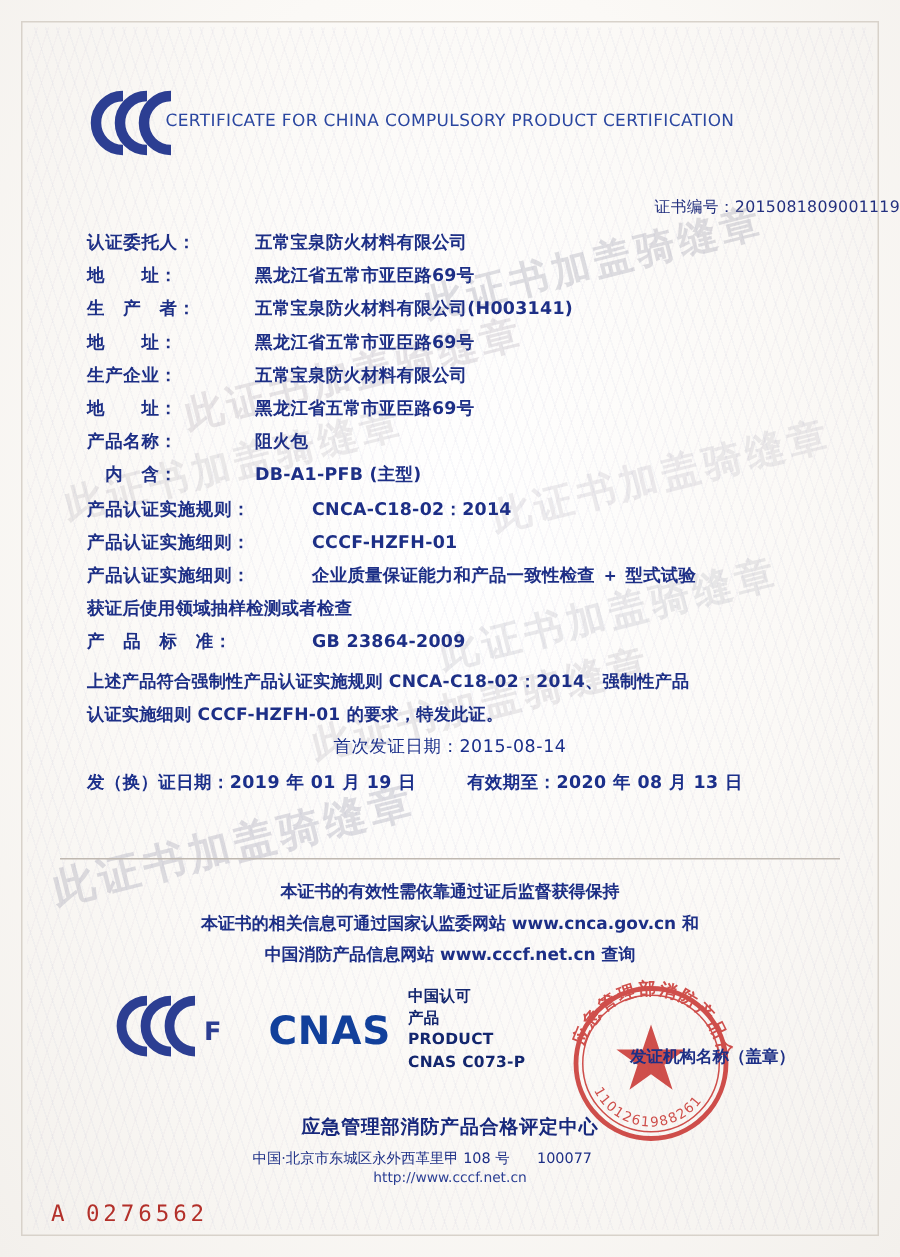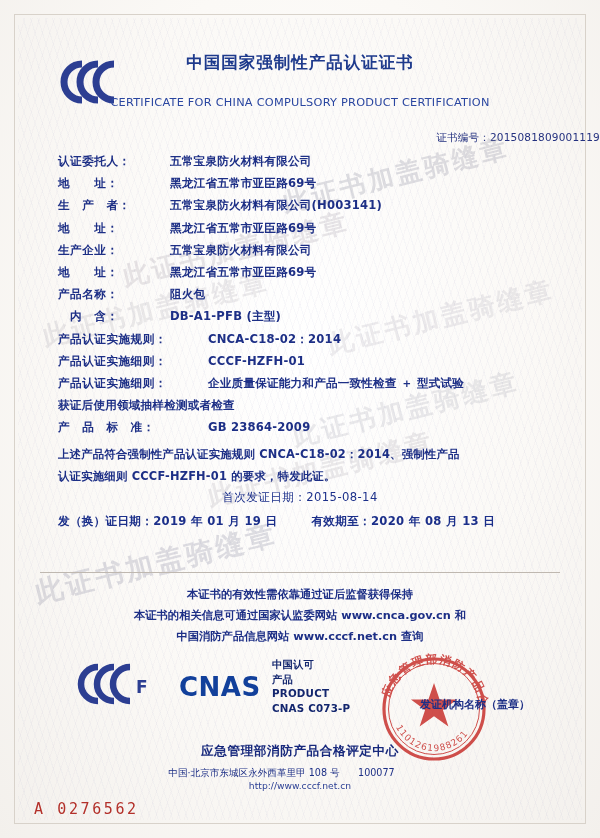--- a/index.html
+++ b/index.html
@@ -249,21 +249,20 @@
     <svg width="72" height="52" viewBox="0 0 72 52">
       <g fill="none" stroke="#2c3e92" stroke-width="7">
         <path d="M30 8 A18 18 0 1 0 30 44"></path>
         <path d="M46 8 A18 18 0 1 0 46 44"></path>
         <path d="M62 8 A18 18 0 1 0 62 44"></path>
       </g>
     </svg>
   </div>
 
   <div class="header">
-    <div class="title-cn">中国国家强制性产品认证证书</div>
     <div class="title-en">CERTIFICATE FOR CHINA COMPULSORY PRODUCT CERTIFICATION</div>
   </div>
 
   <div class="cert-no">证书编号：2015081809001119</div>
 
   <div class="wm wm1">此证书加盖骑缝章</div>
   <div class="wm wm2">此证书加盖骑缝章</div>
   <div class="wm wm3">此证书加盖骑缝章</div>
   <div class="wm wm7">此证书加盖骑缝章</div>
   <div class="wm wm4">此证书加盖骑缝章</div>

